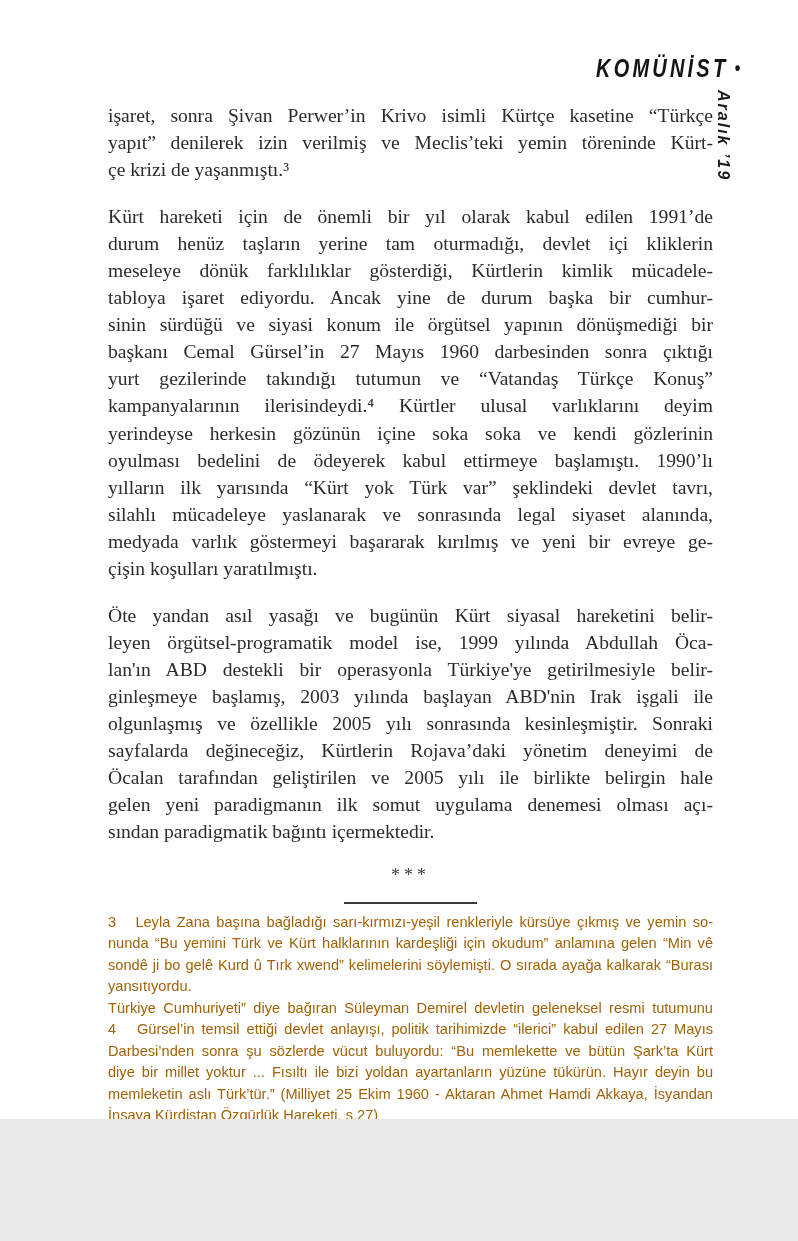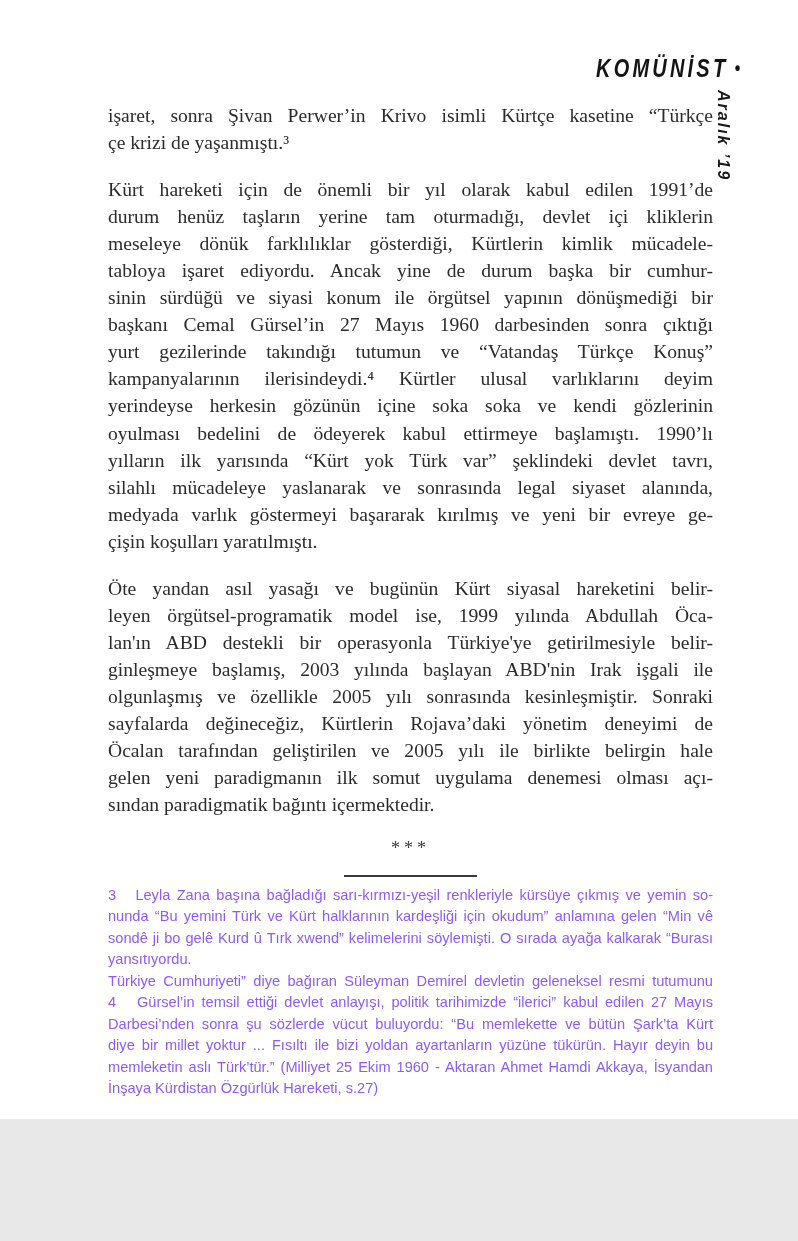--- a/index.html
+++ b/index.html
@@ -95,21 +95,21 @@
 
   .footnote { margin: 0; }
   .footnote.first { margin-top: 4px; }
   .footnote .line {
     font-family: "Liberation Sans", "DejaVu Sans", sans-serif;
     font-size: 14.6px;
     line-height: 21.5px;
     white-space: nowrap;
     text-align: justify;
     text-align-last: justify;
-    color: #8b5cf6;
+    color: #a16207;
   }
   .footnote .line.last {
     text-align: left;
     text-align-last: left;
   }
 
   .page-number {
     position: absolute;
     top: 1153px;
     right: 41px;
@@ -126,20 +126,21 @@
 
   <div class="masthead">
     <span>KOMÜNİST</span><span class="bullet">•</span>
   </div>
 
   <div class="issue-vertical">Aralık ’19</div>
 
   <div class="content">
     <div class="para">
         <div class="line">işaret, sonra Şivan Perwer’in Krivo isimli Kürtçe kasetine “Türkçe</div>
+        <div class="line">yapıt” denilerek izin verilmiş ve Meclis’teki yemin töreninde Kürt-</div>
         <div class="line last">çe krizi de yaşanmıştı.³</div>
       </div>
     <div class="para">
         <div class="line">Kürt hareketi için de önemli bir yıl olarak kabul edilen 1991’de</div>
         <div class="line">durum henüz taşların yerine tam oturmadığı, devlet içi kliklerin</div>
         <div class="line">meseleye dönük farklılıklar gösterdiği, Kürtlerin kimlik mücadele-</div>
         <div class="line">tabloya işaret ediyordu. Ancak yine de durum başka bir cumhur-</div>
         <div class="line">sinin sürdüğü ve siyasi konum ile örgütsel yapının dönüşmediği bir</div>
         <div class="line">başkanı Cemal Gürsel’in 27 Mayıs 1960 darbesinden sonra çıktığı</div>
         <div class="line">yurt gezilerinde takındığı tutumun ve “Vatandaş Türkçe Konuş”</div>

